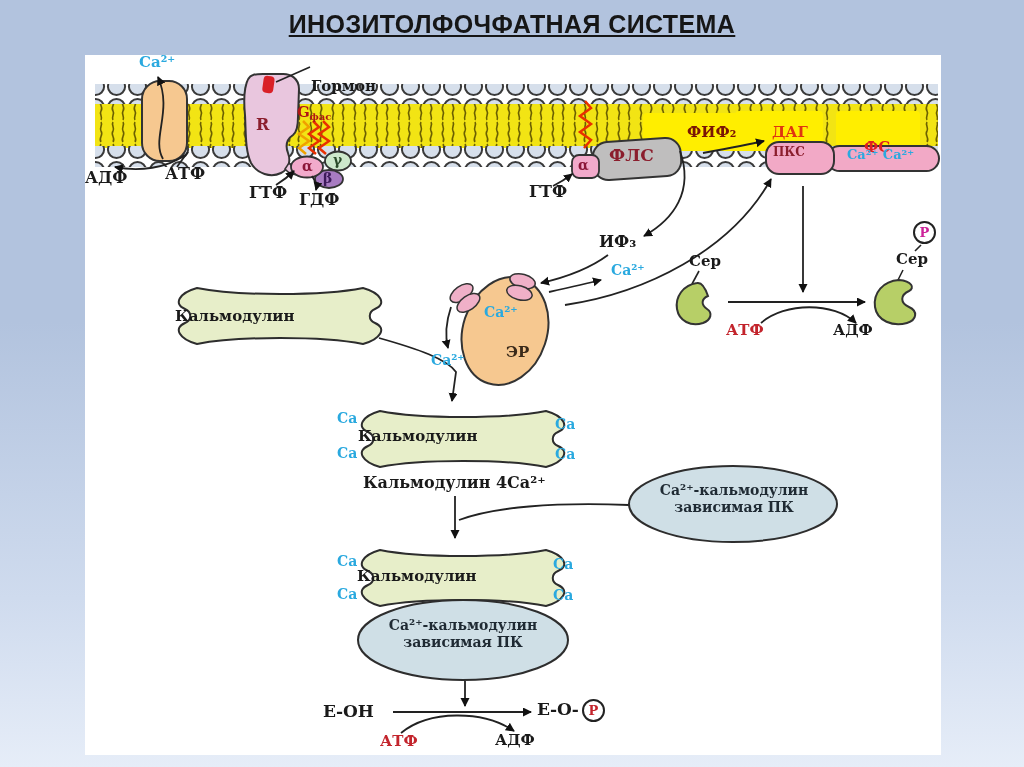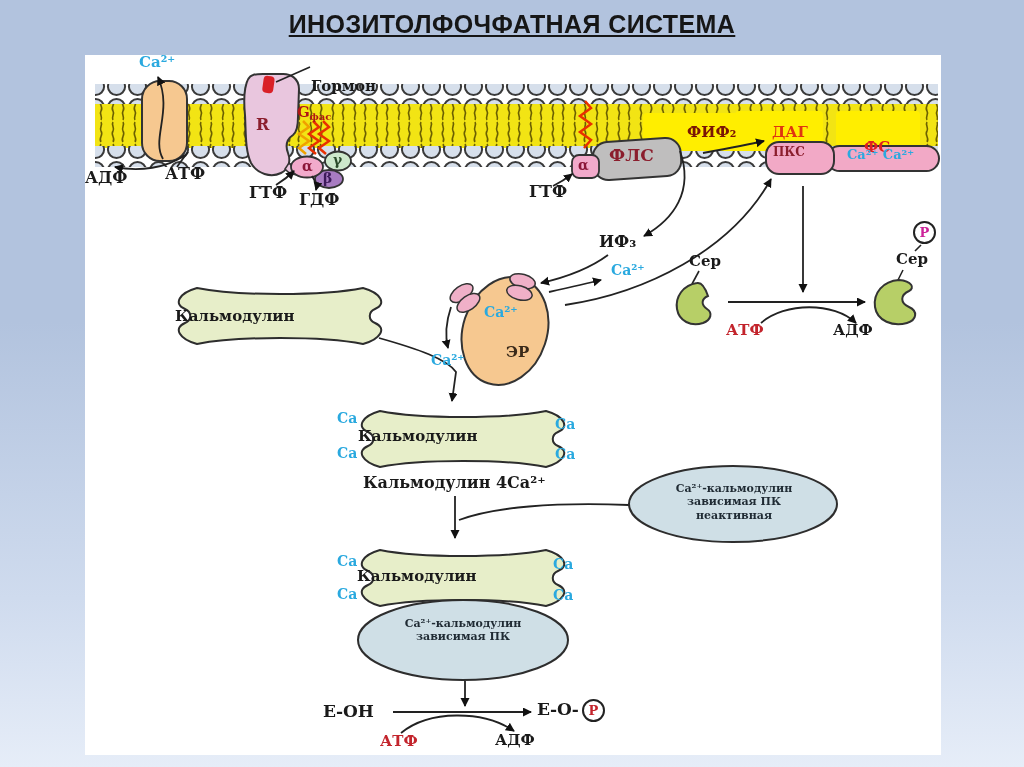--- a/index.html
+++ b/index.html
@@ -20,21 +20,21 @@
   .cyan{color:#2aa9df;}
   .red{color:#c3242c;}
   .maroon{color:#8b1e2d;}
   .darkred{color:#7a1505;}
   .orangered{color:#e03510;}
   .center{text-align:left;}
   .pcircle{position:absolute;width:23px;height:23px;border:2px solid #222;border-radius:50%;
     background:#fff;display:flex;align-items:center;justify-content:center;
     font-family:"DejaVu Serif",serif;font-weight:bold;font-size:13px;box-sizing:border-box;}
   .pk-text{position:absolute;font-family:"DejaVu Serif",serif;font-weight:bold;color:#1f2a33;
-    font-size:11px;line-height:1.22;text-align:center;}
+    font-size:14px;line-height:1.22;text-align:center;}
   .pk-text span{display:block;}
   .gsub{font-size:10px;vertical-align:-3px;}
 </style>
 </head>
 <body>
 
 <div class="slide-title">ИНОЗИТОЛФОЧФАТНАЯ СИСТЕМА</div>
 
 <div class="panel">
 
@@ -165,21 +165,20 @@
   <div class="lbl center" style="left:273px;top:374px;width:212px;">Кальмодулин</div>
   <div class="lbl cyan" style="left:252px;top:356px;font-size:14px;">Ca</div>
   <div class="lbl cyan" style="left:252px;top:391px;font-size:14px;">Ca</div>
   <div class="lbl cyan" style="left:470px;top:362px;font-size:14px;">Ca</div>
   <div class="lbl cyan" style="left:470px;top:392px;font-size:14px;">Ca</div>
   <div class="lbl" style="left:278px;top:420px;font-size:16px;">Кальмодулин 4Ca²⁺</div>
 
   <div class="pk-text" style="left:544px;top:427px;width:210px;">
     <span>Ca²⁺-кальмодулин</span>
     <span>зависимая ПК</span>
-    <span>неактивная</span>
   </div>
 
   <div class="lbl center" style="left:272px;top:514px;width:210px;">Кальмодулин</div>
   <div class="lbl cyan" style="left:252px;top:499px;font-size:14px;">Ca</div>
   <div class="lbl cyan" style="left:252px;top:532px;font-size:14px;">Ca</div>
   <div class="lbl cyan" style="left:468px;top:502px;font-size:14px;">Ca</div>
   <div class="lbl cyan" style="left:468px;top:533px;font-size:14px;">Ca</div>
 
   <div class="pk-text" style="left:272px;top:562px;width:212px;">
     <span>Ca²⁺-кальмодулин</span>

